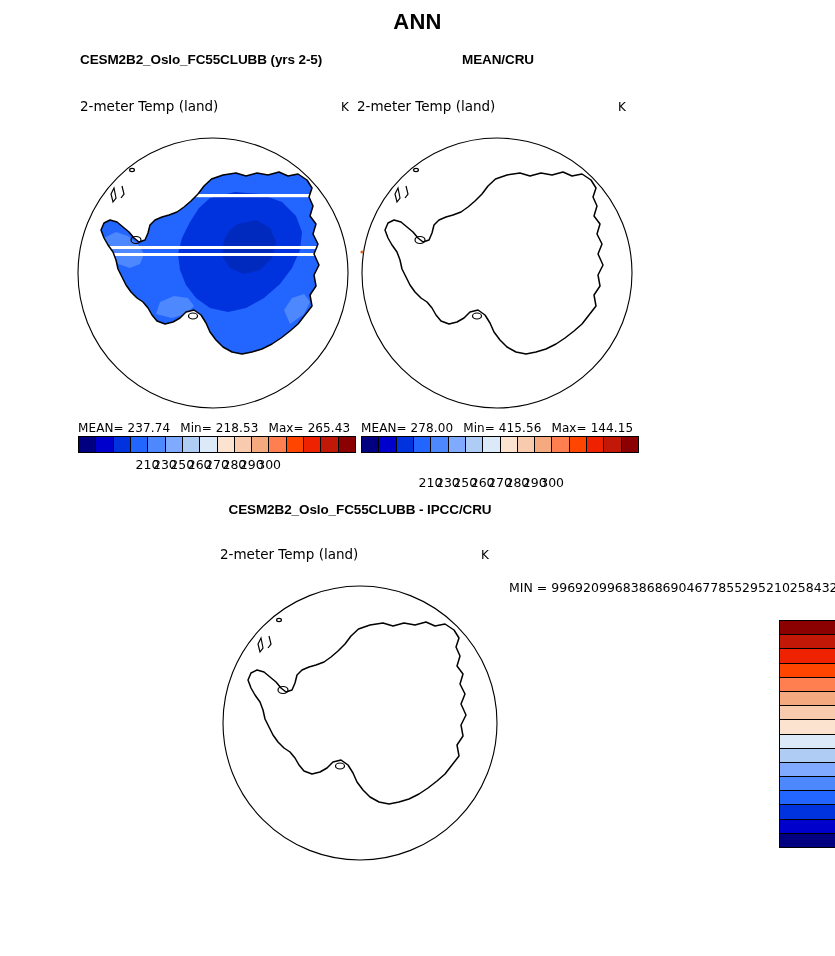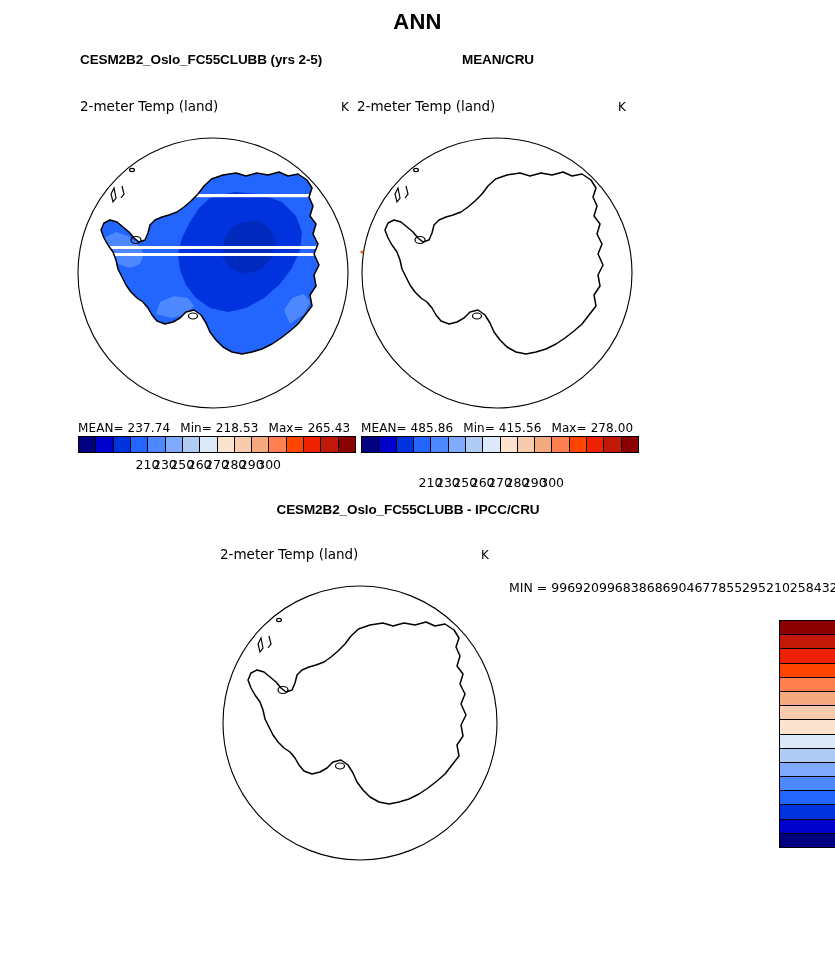--- a/index.html
+++ b/index.html
@@ -28,21 +28,21 @@
   }
   .panel-heading {
     font-family: "Liberation Sans", sans-serif;
     font-weight: bold;
     font-size: 13.5px;
     letter-spacing: -0.1px;
     white-space: nowrap;
   }
   #heading-left  { left: 80px;  top: 52px; text-align: center; }
   #heading-right { left: 462px; top: 52px; }
-  #heading-diff  { left: 0;  top: 502px; width: 720px; text-align: center; padding-left: 48px; }
+  #heading-diff  { left: 0;  top: 502px; width: 720px; text-align: center; }
 
   
   .field-label, .unit-label {
     font-family: "DejaVu Sans", sans-serif;
     font-size: 13.5px;
     font-weight: 400;
     white-space: nowrap;
   }
   #field-left    { left: 80px;  top: 98px; }
   #unit-left     { left: 341px; top: 100px; font-size: 12px; }
@@ -235,21 +235,21 @@
     <ellipse cx="72" cy="42" rx="2.4" ry="1.6" fill="none" stroke="#000" stroke-width="1.2"></ellipse>
     <path d="M54,60 L56,70 L53,74 L51,66 Z" fill="none" stroke="#000" stroke-width="1.2"></path>
     <path d="M62,58 L64,66 L61,70" fill="none" stroke="#000" stroke-width="1.2"></path>
     <ellipse cx="76" cy="112" rx="5" ry="3.5" fill="none" stroke="#000" stroke-width="1.2"></ellipse>
     <ellipse cx="133" cy="188" rx="4.5" ry="3" fill="none" stroke="#000" stroke-width="1.2"></ellipse>
     <circle cx="18" cy="124" r="1.6" fill="#E06020"></circle>
   </svg>
 </div>
 
 <div class="abs stats-row" id="stats-right">
-  <span>MEAN=  485.86</span><span>Min=  415.56</span><span>Max=  278.00</span>
+  <span>MEAN=  278.00</span><span>Min=  415.56</span><span>Max=  144.15</span>
 </div>
 
 <div class="abs cbar-h" id="cbar-right">
     <div class="cell" style="background: rgb(0, 0, 128);"></div>
     <div class="cell" style="background: rgb(0, 0, 205);"></div>
     <div class="cell" style="background: rgb(0, 51, 221);"></div>
     <div class="cell" style="background: rgb(34, 102, 255);"></div>
     <div class="cell" style="background: rgb(77, 136, 255);"></div>
     <div class="cell" style="background: rgb(127, 170, 255);"></div>
     <div class="cell" style="background: rgb(175, 204, 245);"></div>

